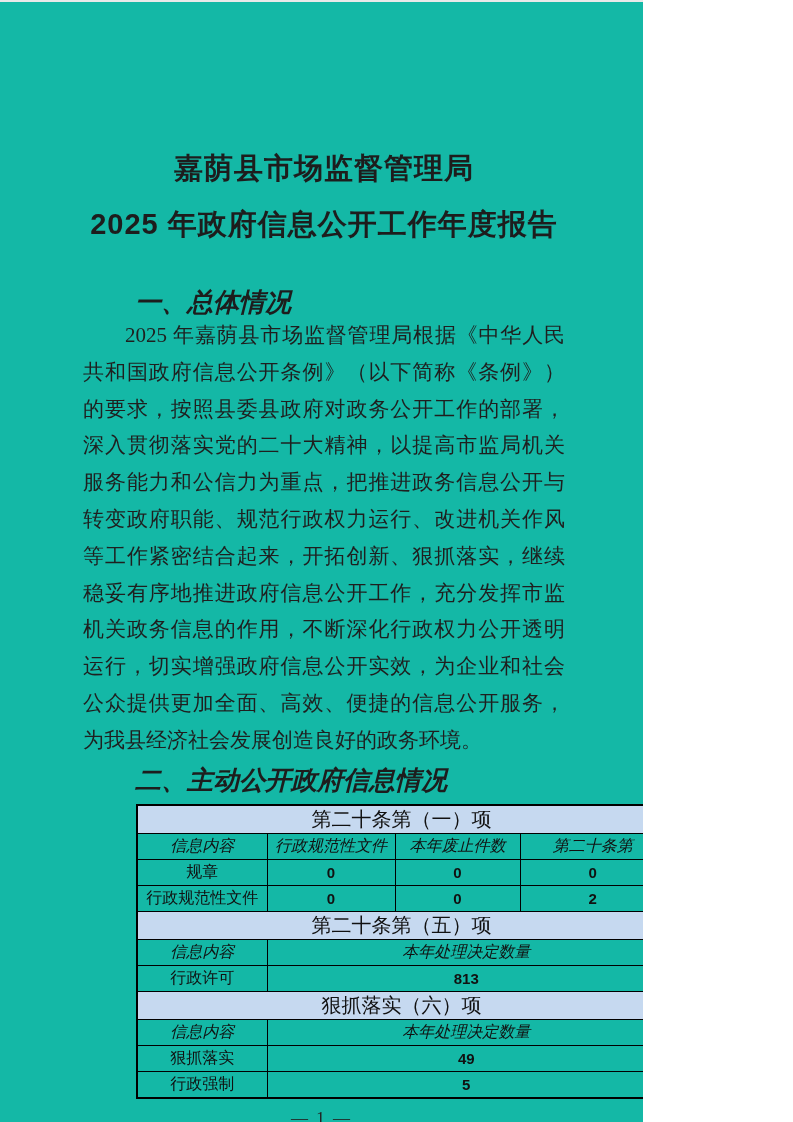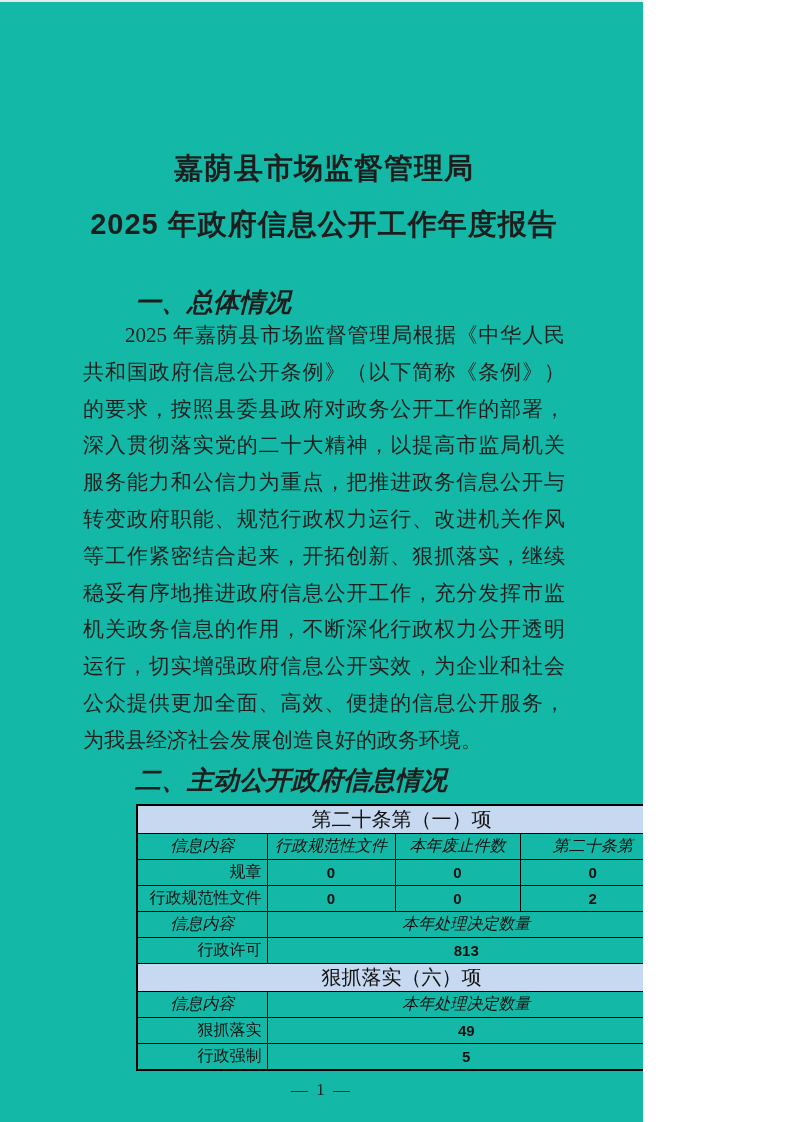--- a/index.html
+++ b/index.html
@@ -68,21 +68,21 @@
     vertical-align: middle;
     overflow: hidden;
     white-space: nowrap;
   }
   td.sec-title {
     background: #c6d9f0;
     text-align: center;
     font-size: 20px;
   }
   td.col-head { text-align: center; font-style: italic; }
-  td.row-label { text-align: right; }
+  td.row-label { text-align: center; }
   td.num {
     text-align: center;
     font-family: "Liberation Sans", "DejaVu Sans", sans-serif;
     font-weight: 600;
     font-size: 15px;
   }
   .page-number {
     margin-top: 9px;
     text-align: center;
     font-family: "Liberation Serif", "DejaVu Serif", serif;
@@ -131,20 +131,23 @@
         <td class="num">0</td>
       </tr>
       <tr>
         <td class="row-label">行政规范性文件</td>
         <td class="num">0</td>
         <td class="num">0</td>
         <td class="num">2</td>
       </tr>
 
       <tr>
+        <td class="sec-title" colspan="4">第二十条第（五）项</td>
+      </tr>
+      <tr>
         <td class="col-head">信息内容</td>
         <td class="col-head" colspan="3">本年处理决定数量</td>
       </tr>
       <tr>
         <td class="row-label">行政许可</td>
         <td class="num" colspan="3">813</td>
       </tr>
 
       <tr>
         <td class="sec-title" colspan="4">狠抓落实（六）项</td>

